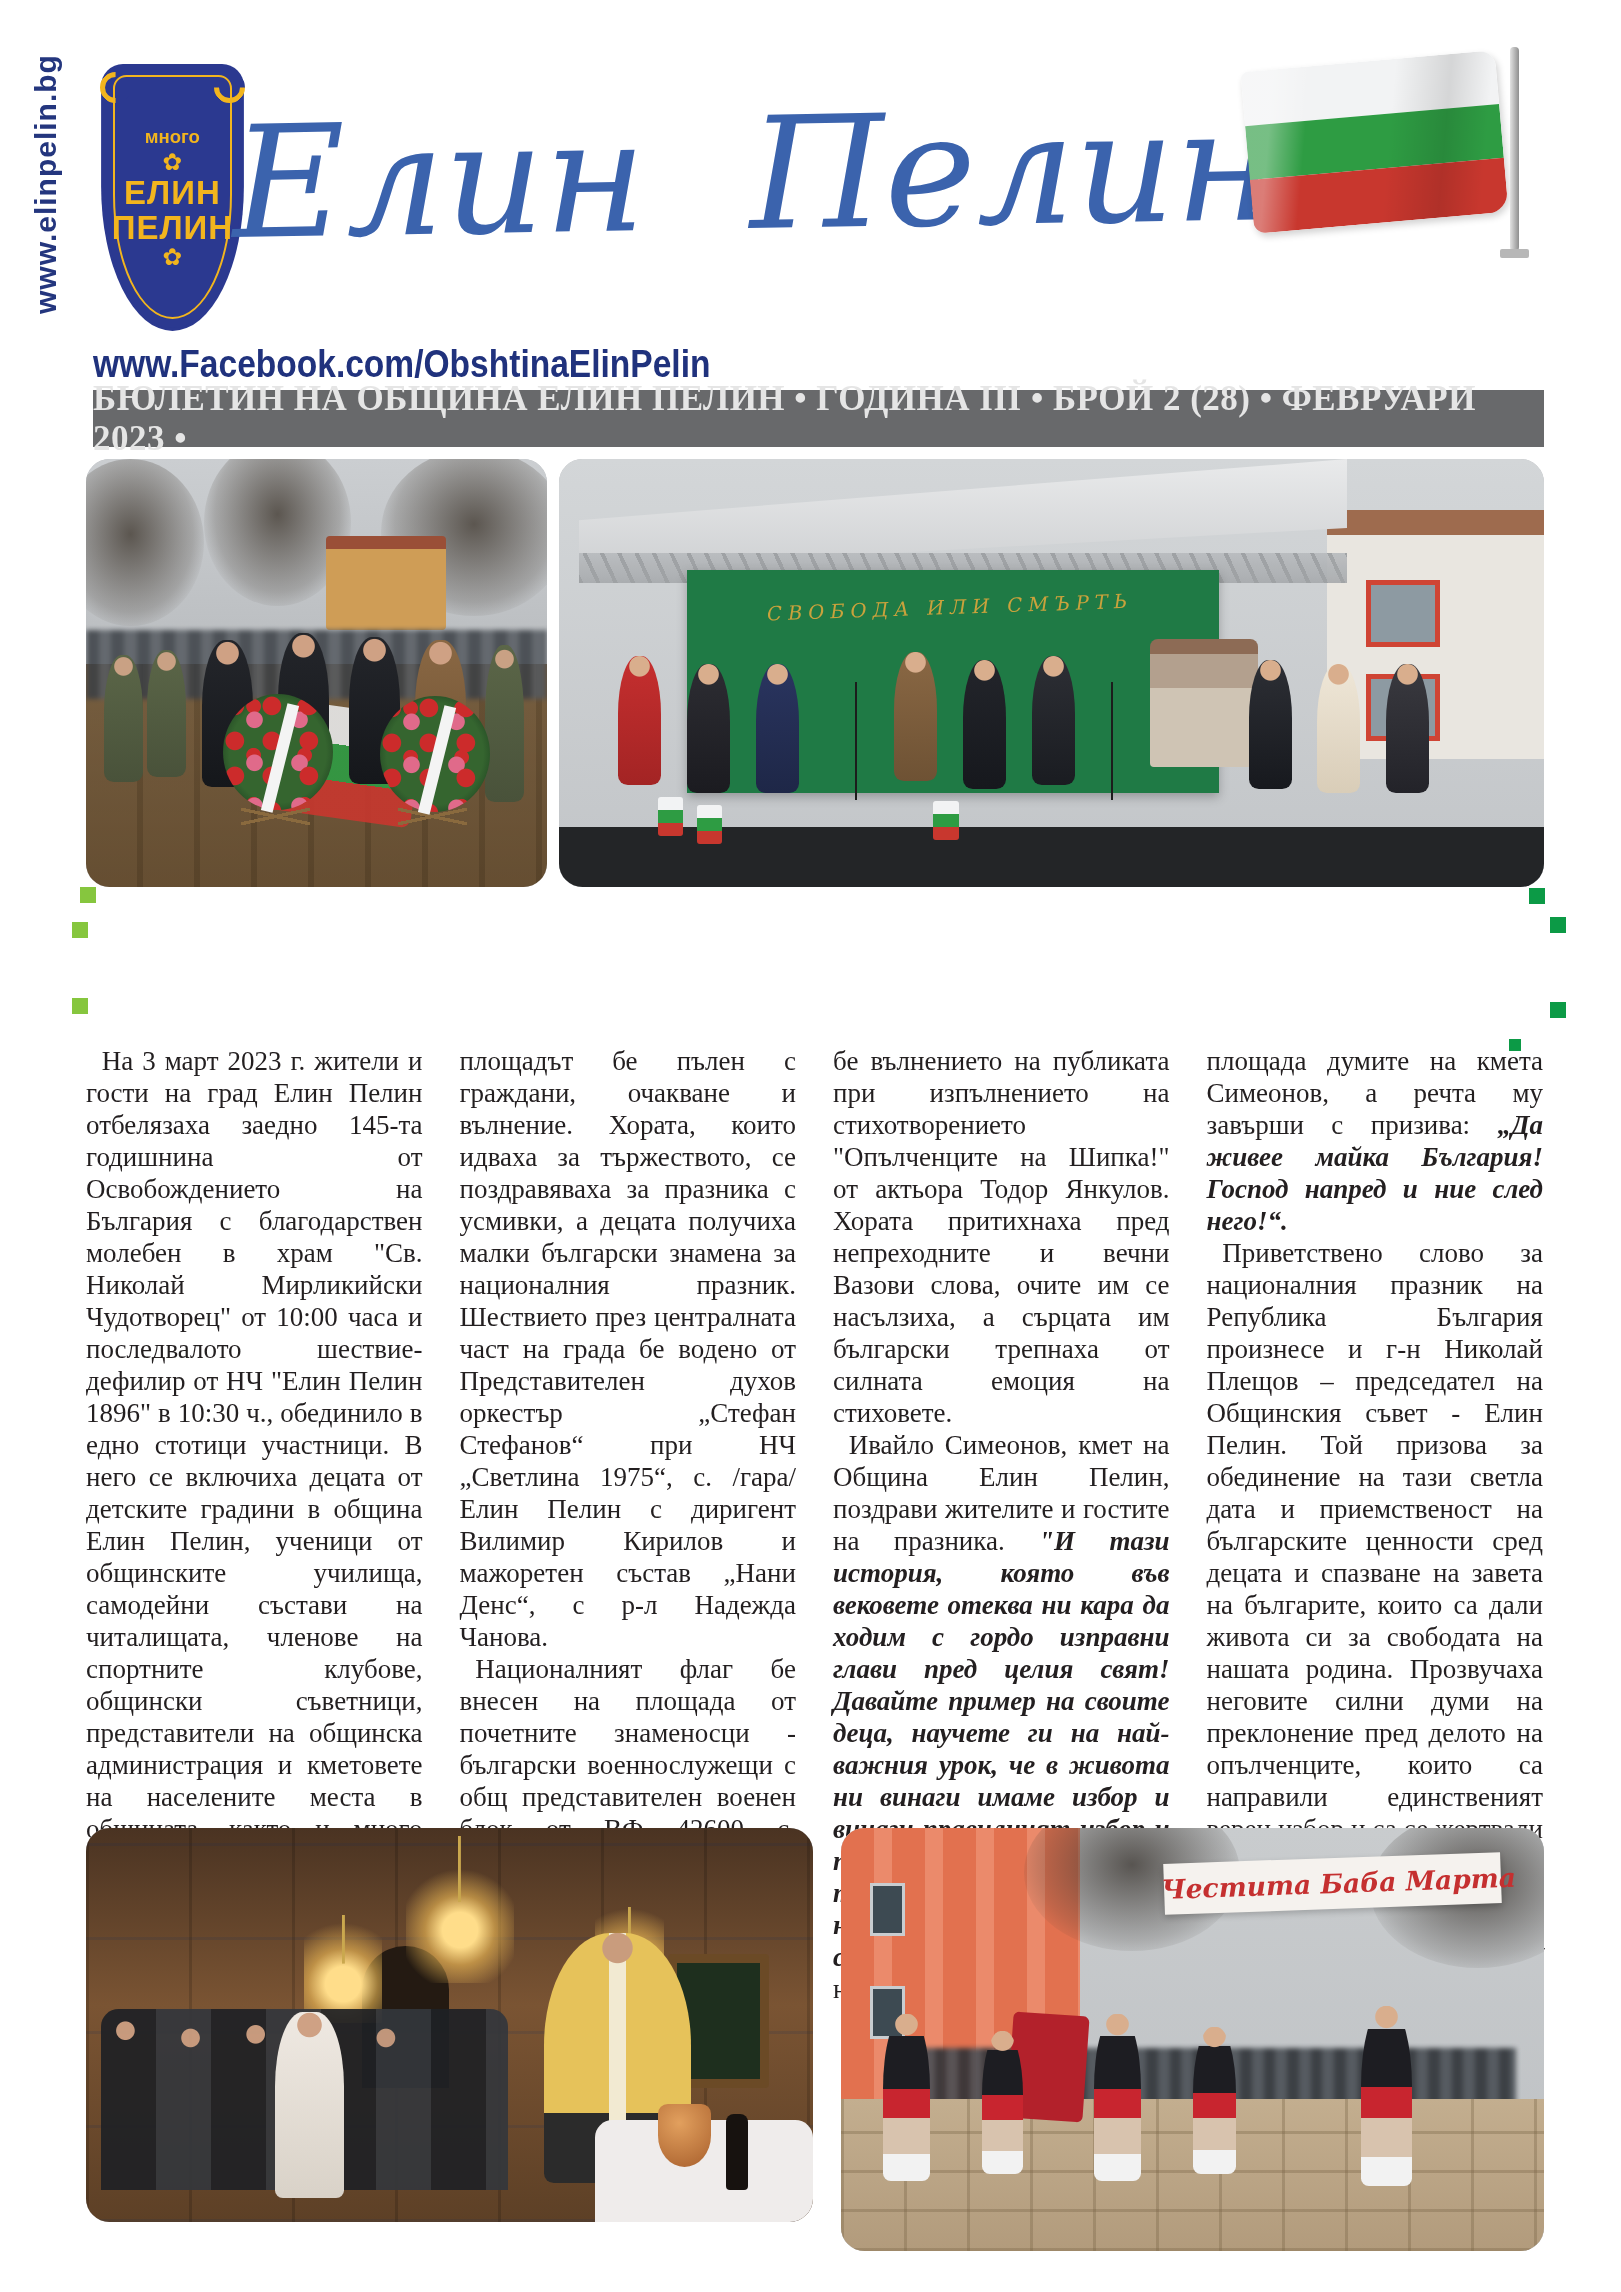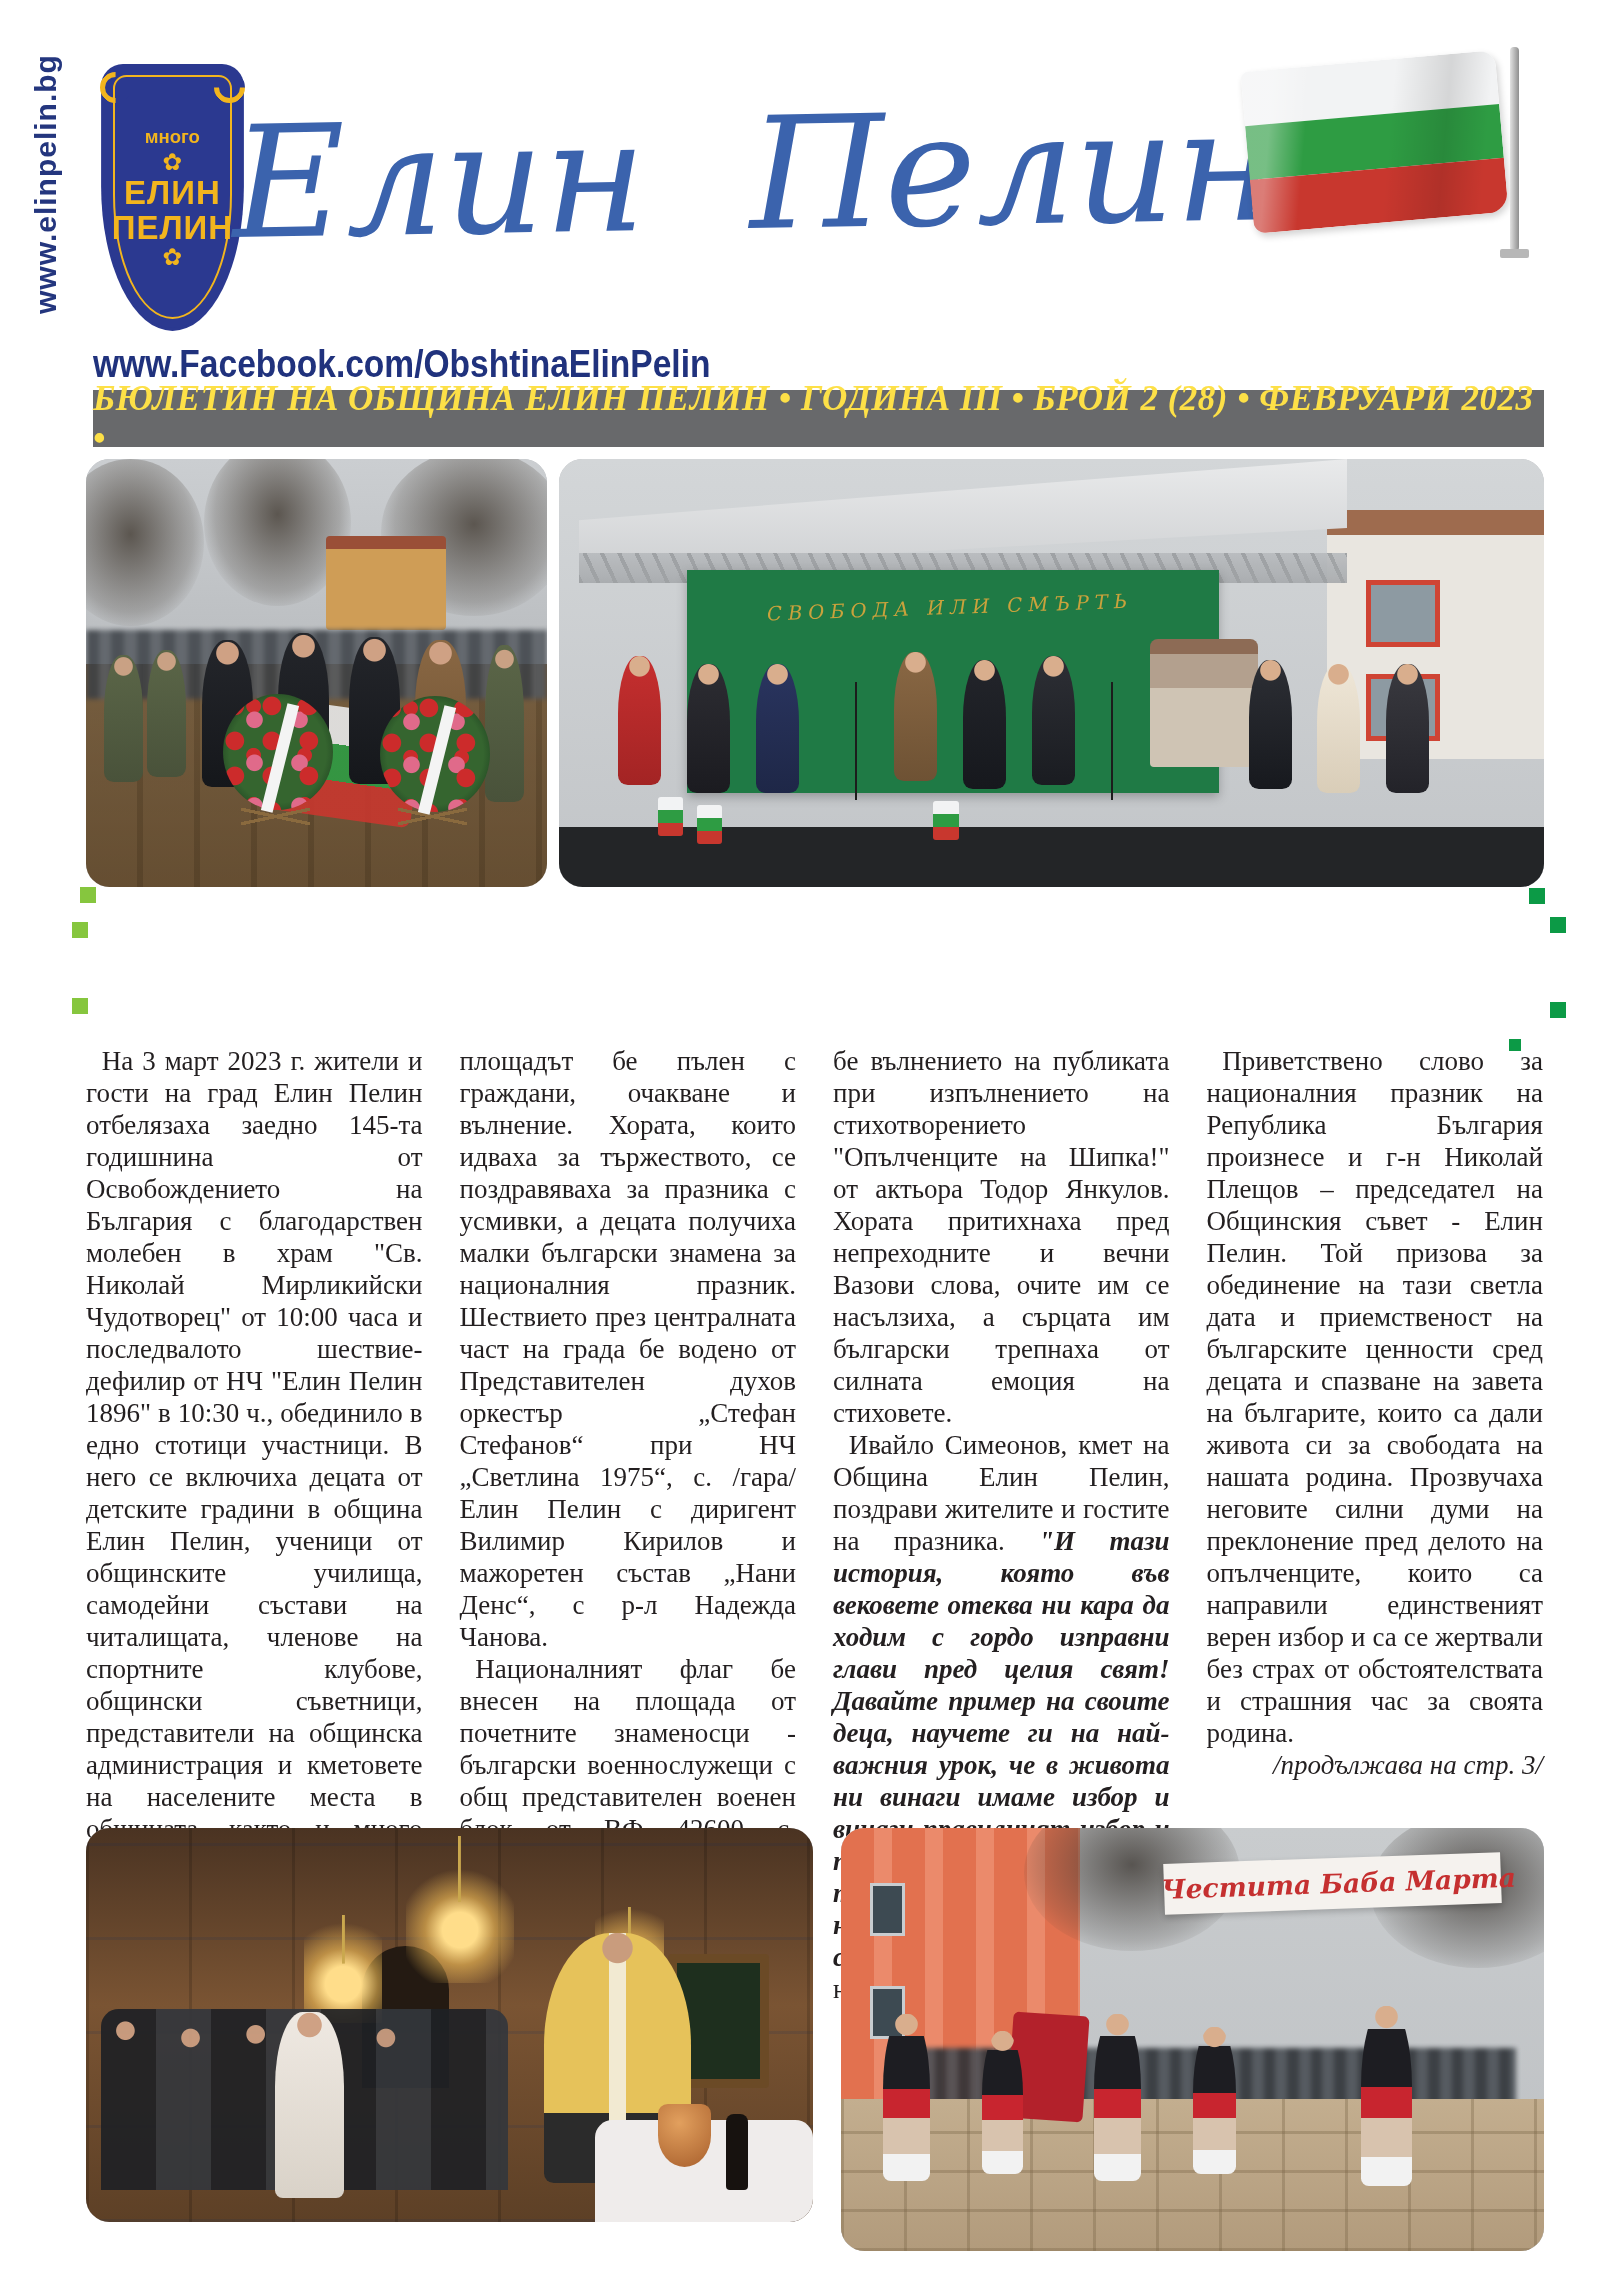--- a/index.html
+++ b/index.html
@@ -48,22 +48,22 @@
   .flag-pole { position:absolute; left:263px; top:0px; width:8.8px; height:204px;
     background:linear-gradient(90deg,#e2e2e2,#8f8f8f); border-radius:3.9px; }
   .pole-base { position:absolute; left:253px; top:202px; width:29px; height:8.8px; background:#b7b7b7; border-radius:2px; }
 
   .facebook-line { position:absolute; left:93px; top:342px;
     font-family:"Liberation Sans", sans-serif; font-weight:bold; font-size:39px;
     color:#20327d; transform:scaleX(.86); transform-origin:left center; letter-spacing:0; }
 
   .issue-banner { position:absolute; left:93px; top:390px; width:1451px; height:57px;
     background:#68696b; display:flex; align-items:center; justify-content:center; }
-  .issue-banner span { color:#fde047; font-family:"Liberation Serif", serif; font-weight:bold;
-    font-size:35px; letter-spacing:0.5px;font-style:italic; }
+  .issue-banner span { color:#e5e5e5; font-family:"Liberation Serif", serif; font-weight:bold;
+    font-size:35px; letter-spacing:0.5px; }
 
   
   .photo { position:absolute; overflow:hidden; border-radius:23.5px; background:#b9bcbf; }
 
   
   .ph-tl { left:86px; top:459px; width:461px; height:428px; }
   .ph-tl .sky { position:absolute; inset:0 0 45% 0; background:linear-gradient(180deg,#cbced1,#b7babd); }
   .ph-tl .tree { position:absolute; width:147px; height:167px; border-radius:50%;
     background:radial-gradient(ellipse at 50% 45%, rgba(73,66,58,.85), rgba(73,66,58,.25) 60%, transparent 75%); }
   .ph-tl .building { position:absolute; left:52%; top:18%; width:26%; height:22%;
@@ -308,20 +308,21 @@
       </div>
     <div class="col">
         <p class="para"><span>площадът бе пълен с граждани, очакване и вълнение. Хората, които идваха за тържеството, се поздравяваха за празника с усмивки, а децата получиха малки български знамена за националния празник. Шествието през централната част на града бе водено от Представителен духов оркестър „Стефан Стефанов“ при НЧ „Светлина 1975“, с. /гара/ Елин Пелин с диригент Вилимир Кирилов и мажоретен състав „Нани Денс“, с р-л Надежда Чанова.</span></p>
         <p class="para ind"><span>Националният флаг бе внесен на площада от почетните знаменосци - български военнослужещи с общ представителен военен блок от ВФ 42600 с. Мусачево и ВФ 28860 с. Горна Малина. Всички погледи проследиха с гордост издигането на трибагреника под звуците на химна. Особено голямо</span></p>
       </div>
     <div class="col">
         <p class="para"><span>бе вълнението на публиката при изпълнението на стихотворението "Опълченците на Шипка!" от актьора Тодор Янкулов. Хората притихнаха пред непреходните и вечни Вазови слова, очите им се насълзиха, а сърцата им български трепнаха от силната емоция на стиховете.</span></p>
         <p class="para ind"><span>Ивайло Симеонов, кмет на Община Елин Пелин, поздрави жителите и гостите на празника. </span><span class="bi">"И тази история, която във вековете отеква ни кара да ходим с гордо изправни глави пред целия свят! Давайте пример на своите деца, научете ги на най-важния урок, че в живота ни винаги имаме избор и винаги правилният избор и правилният път е трудният! За тази свобода нашите предци са платили със живота си!“</span><span> – отекнаха на</span></p>
       </div>
     <div class="col">
+        <p class="para"><span>площада думите на кмета Симеонов, а речта му завърши с призива: </span><span class="bi">„Да живее майка България! Господ напред и ние след него!“.</span></p>
         <p class="para ind"><span>Приветствено слово за националния празник на Република България произнесе и г-н Николай Плещов – председател на Общинския съвет - Елин Пелин. Той призова за обединение на тази светла дата и приемственост на българските ценности сред децата и спазване на завета на българите, които са дали живота си за свободата на нашата родина. Прозвучаха неговите силни думи на преклонение пред делото на опълченците, които са направили единственият верен избор и са се жертвали без страх от обстоятелствата и страшния час за своята родина.</span></p>
         <p class="para right it"><span>/продължава на стр. 3/</span></p>
       </div>
   </div>
 
   <div class="photo ph-bl">
     <div class="wall"></div>
     <div class="panels"></div>
     <div class="arch"></div>
     <div class="chand" style="left:44%;top:2%;"></div>

